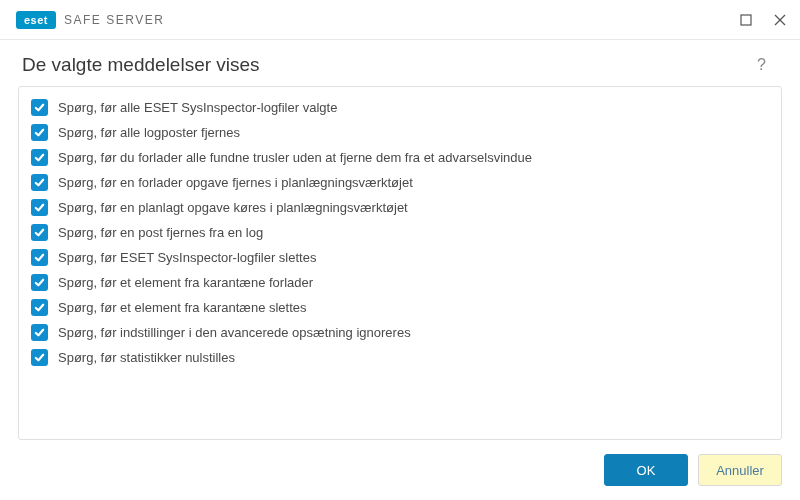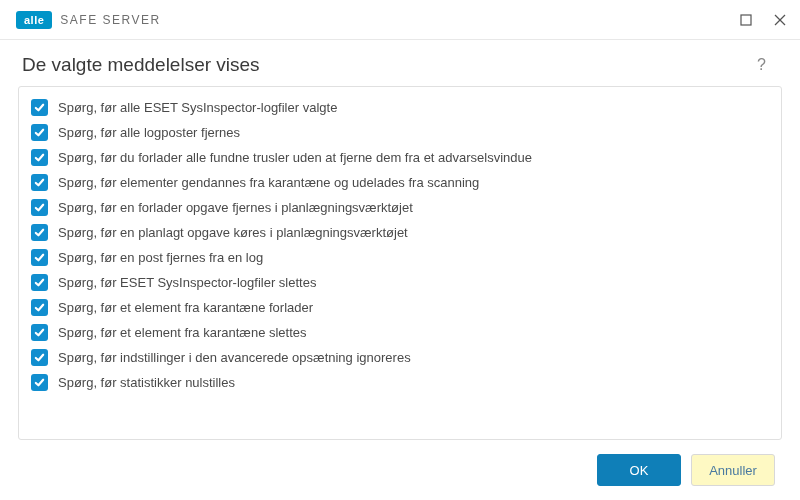--- a/index.html
+++ b/index.html
@@ -29,34 +29,34 @@
   .list-scroll::-webkit-scrollbar { width: 10px; }
   .list-scroll::-webkit-scrollbar-track { background: #f7f7f7; border-left: 1px solid #eee; }
   .list-scroll::-webkit-scrollbar-thumb { background: #d0d0d0; border: 2px solid #f7f7f7; border-radius: 5px; }
 
   .row { display: flex; align-items: center; gap: 10px; padding: 4px 2px; }
   .chk { width: 17px; height: 17px; border-radius: 3px; background: #118ecf; display: flex; align-items: center; justify-content: center; cursor: pointer; flex-shrink: 0; }
   .chk svg { width: 11px; height: 11px; stroke: #fff; stroke-width: 2.4; fill: none; stroke-linecap: round; stroke-linejoin: round; }
   .row-label { font-size: 13px; color: #4a4a4a; cursor: default; }
 
   
-  .footer { height: 60px; display: flex; align-items: center; justify-content: flex-end; padding: 0 25px; gap: 10px; }
+  .footer { height: 60px; display: flex; align-items: center; justify-content: flex-end; padding: 0 18px; gap: 10px; }
   .btn { min-width: 84px; height: 32px; border-radius: 3px; font-size: 13px; display: flex; align-items: center; justify-content: center; cursor: pointer; border: 1px solid transparent; padding: 0 16px; }
   .btn-primary { background: #0f7fb8; color: #fff; border-color: #0f7fb8; }
   .btn-secondary { background: #fef9c3; color: #4a6; color:#3a6a8a; border-color: #d8d8d8; }
   .btn-secondary { color: #4a7aa0; }
 </style>
 </head>
 <body>
 
 <div class="window">
 
   <div class="titlebar">
     <div class="brand">
-      <span class="brand-logo">alle</span>
+      <span class="brand-logo">eset</span>
       <span class="brand-product">SAFE SERVER</span>
     </div>
     <div class="titlebar-spacer"></div>
     <div class="win-controls">
       <div class="win-btn">
         <svg viewBox="0 0 12 12">
             <rect x="1" y="1" width="10" height="10"></rect>
           </svg>
       </div>
       <div class="win-btn">
@@ -93,28 +93,20 @@
             </div>
             <span class="row-label">Spørg, før alle logposter fjernes</span>
           </div>
           <div class="row">
             <div class="chk">
               <svg viewBox="0 0 12 12">
                 <polyline points="2,6.5 4.8,9 10,3"></polyline>
               </svg>
             </div>
             <span class="row-label">Spørg, før du forlader alle fundne trusler uden at fjerne dem fra et advarselsvindue</span>
-          </div>
-          <div class="row">
-            <div class="chk">
-              <svg viewBox="0 0 12 12">
-                <polyline points="2,6.5 4.8,9 10,3"></polyline>
-              </svg>
-            </div>
-            <span class="row-label">Spørg, før elementer gendannes fra karantæne og udelades fra scanning</span>
           </div>
           <div class="row">
             <div class="chk">
               <svg viewBox="0 0 12 12">
                 <polyline points="2,6.5 4.8,9 10,3"></polyline>
               </svg>
             </div>
             <span class="row-label">Spørg, før en forlader opgave fjernes i planlægningsværktøjet</span>
           </div>
           <div class="row">

